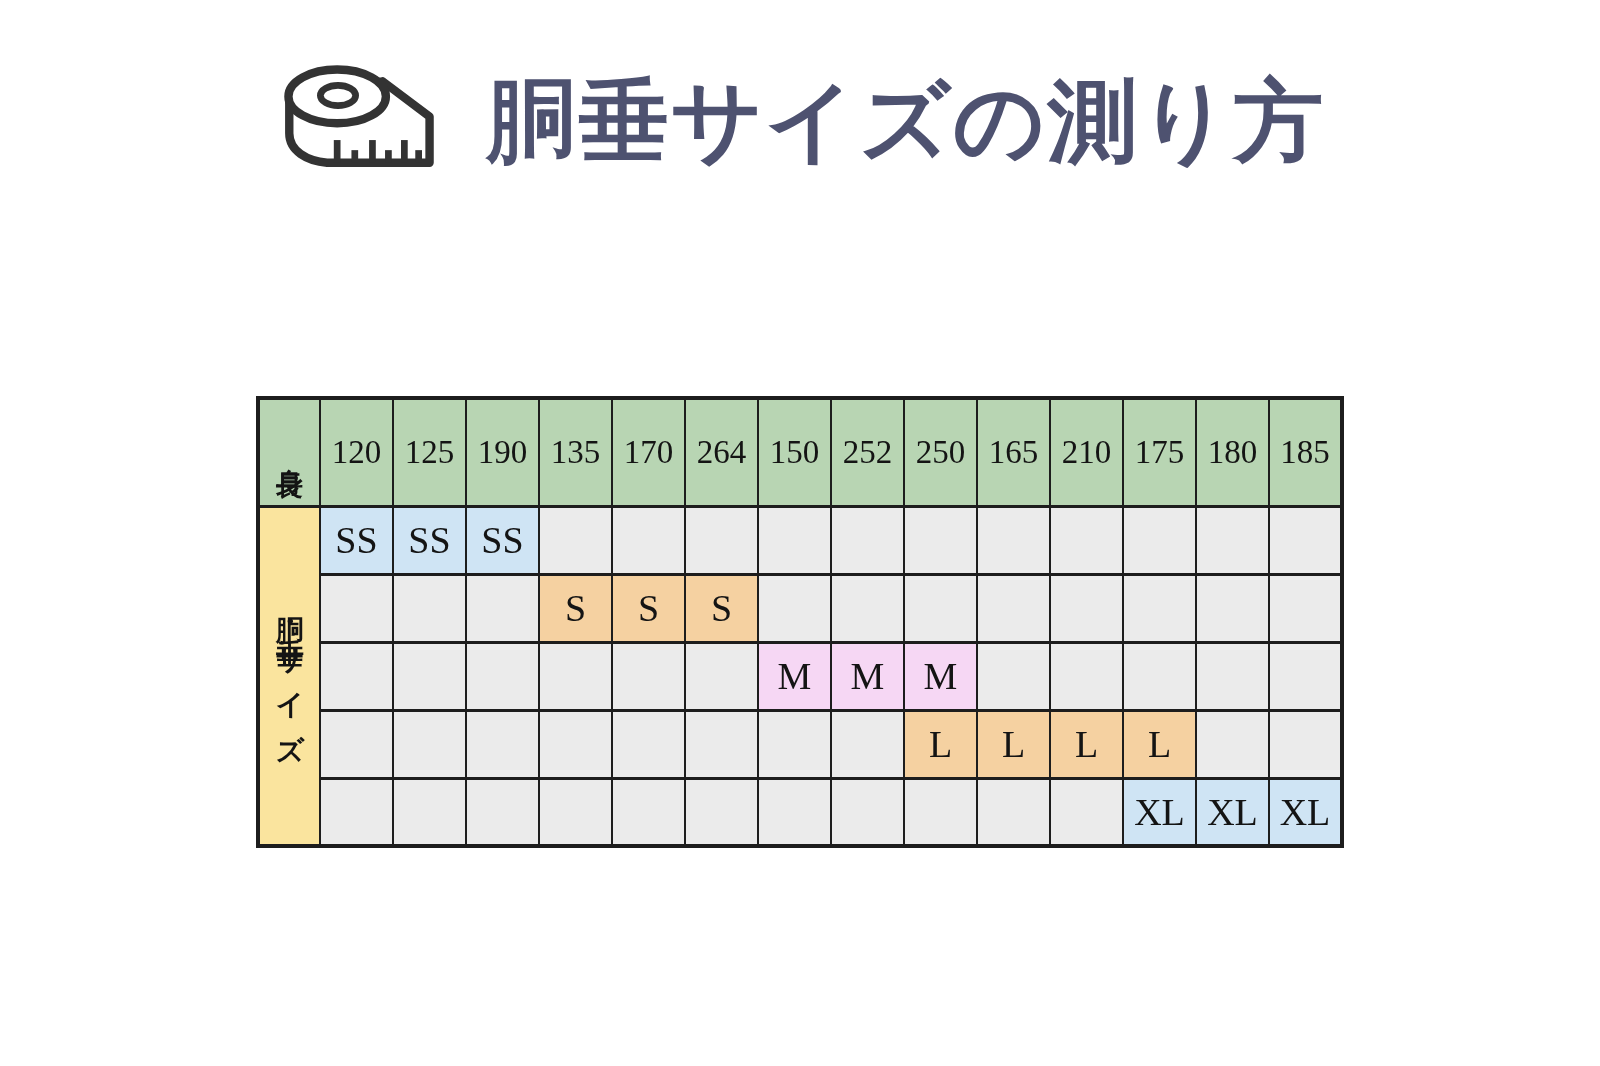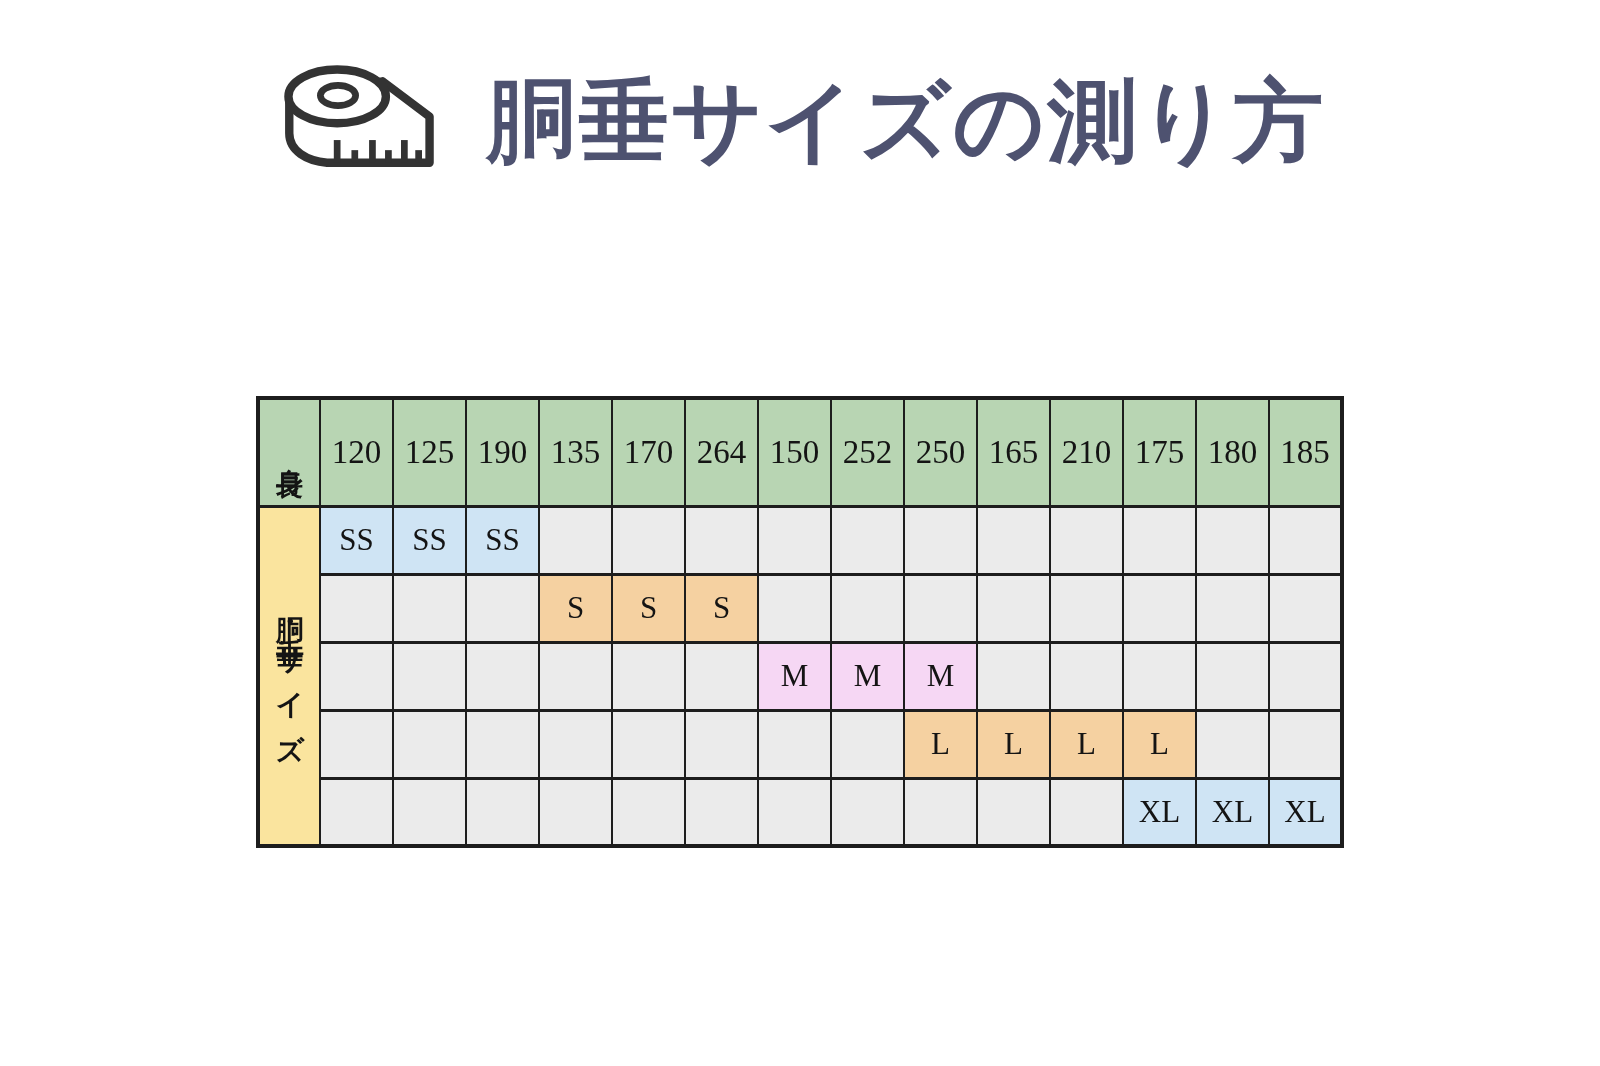--- a/index.html
+++ b/index.html
@@ -63,21 +63,21 @@
   }
   th.row-group-cell {
     background: var(--yellow, #fae49e);
     writing-mode: vertical-rl;
     text-orientation: upright;
     font-size: 28px;
     font-weight: bold;
     letter-spacing: 11px;
     padding: 10px 0;
   }
-  td.size-cell { height: 68px; font-size: 31px; }
+  td.size-cell { height: 68px; font-size: 38px; }
   td.empty-cell { height: 68px; background: var(--empty, #ebebeb); }
 </style>
 </head>
 <body>
 
 <div class="page">
 
   <div class="header">
     <svg class="tape-icon" width="168" height="124" viewBox="0 0 200 145" aria-hidden="true">
       <g fill="#ffffff" stroke="#333333" stroke-width="10" stroke-linejoin="round" stroke-linecap="round">

